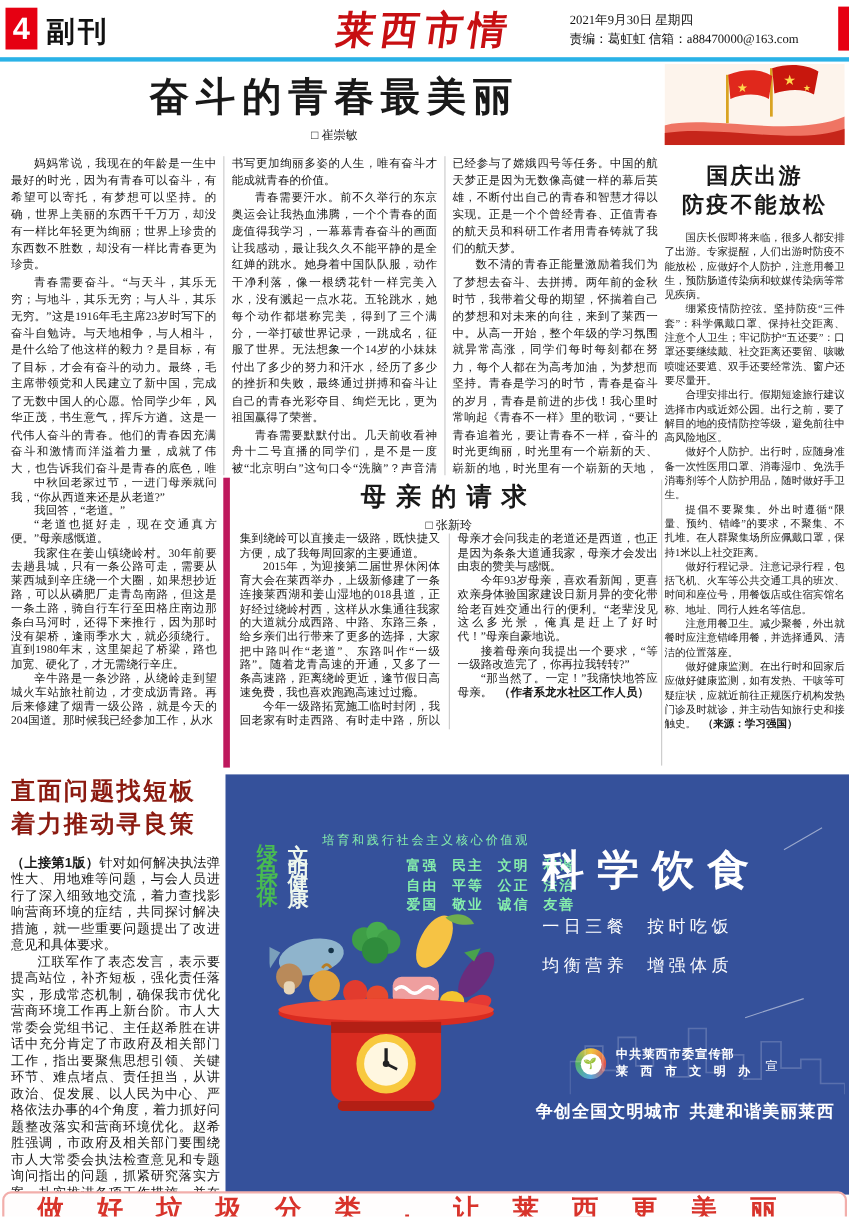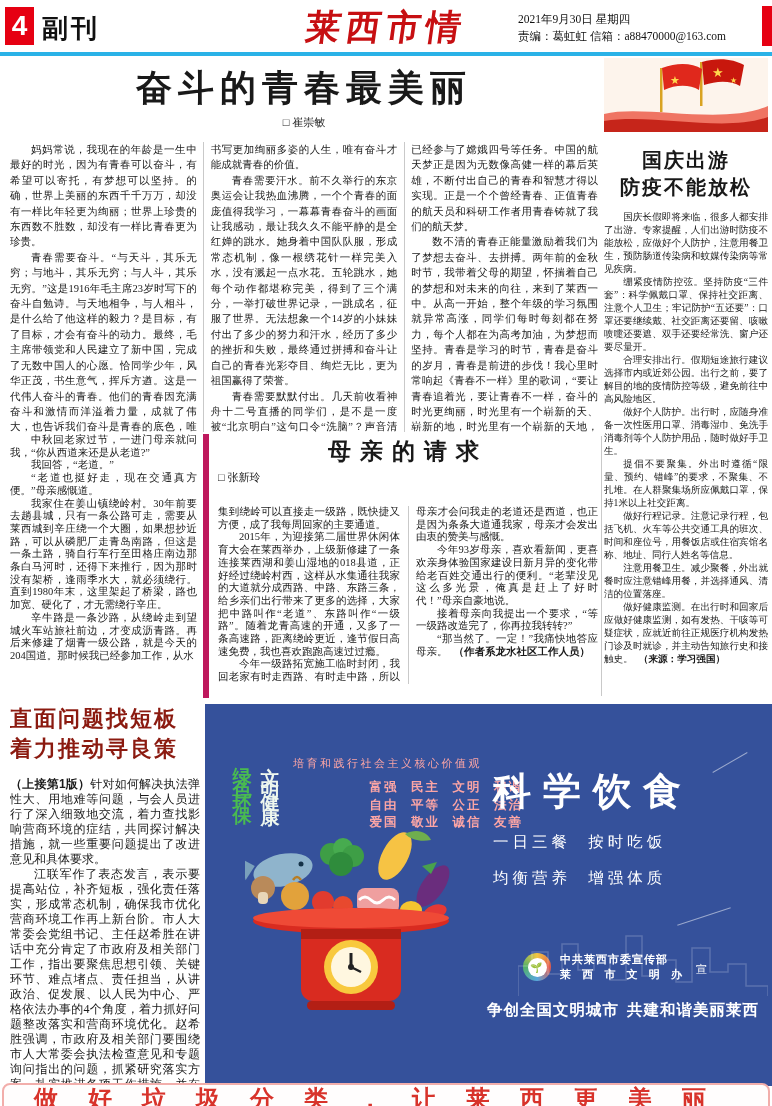--- a/index.html
+++ b/index.html
@@ -31,21 +31,21 @@
     letter-spacing:6px;text-align:center;margin:4px 0 2px;}
   .a1-author{text-align:center;font-size:11px;margin-bottom:12px;}
   .a1-cols{column-count:3;column-gap:14px;column-rule:1px solid #c9c9c9;
     font-size:10.5px;line-height:15.4px;}
   
   .article2{position:absolute;left:10px;top:434px;width:588px;height:264px;overflow:hidden;display:flex;}
   .a2-left{width:187px;flex:0 0 187px;font-size:10.5px;line-height:12.7px;padding-right:6px;}
   .a2-right{flex:1;border-left:6px solid #be185d;padding-left:9px;}
   .a2-title{font-family:"Liberation Sans",sans-serif;font-weight:900;font-size:23px;
     letter-spacing:9px;text-align:center;margin:2px 0 3px;}
-  .a2-author{text-align:left;font-size:11px;margin-bottom:21px;}
+  .a2-author{text-align:center;font-size:11px;margin-bottom:0;}
   .a2-cols{column-count:2;column-gap:16px;column-rule:1px solid #c9c9c9;
     font-size:10.5px;line-height:12.7px;}
   .a2-cols [data-bind-list] p:first-child{text-indent:0;}
   
   .v-rule{position:absolute;left:601px;top:436px;width:1px;height:260px;background:#c9c9c9;}
   .sidebar{position:absolute;left:604px;top:58px;width:164px;height:642px;overflow:hidden;}
   .flag-box{width:164px;height:74px;overflow:hidden;}
   .sb-title{font-family:"Liberation Sans",sans-serif;font-weight:900;font-size:20px;
     line-height:1.35;text-align:center;margin:15px 0 9px;letter-spacing:2px;}
   .sb-body{font-size:9.6px;line-height:13px;}
@@ -54,21 +54,21 @@
   .a3-title{font-family:"Liberation Sans",sans-serif;font-weight:900;font-size:22px;
     line-height:1.35;letter-spacing:2px;color:#8b1a10;margin:0 0 14px;}
   .a3-body{font-size:12px;line-height:15px;}
   .a3-body b{font-family:"Liberation Sans",sans-serif;}
   
   .ad{position:absolute;left:205px;top:704px;width:567px;height:382px;background:#35519b;overflow:hidden;}
   .vslogan{position:absolute;writing-mode:vertical-rl;font-family:"Liberation Sans",sans-serif;
     font-weight:bold;font-size:19px;letter-spacing:13px;top:48px;}
   .vs1{left:24px;color:#49bb51;}
   .vs2{left:52px;color:#eef7ee;}
-  .values{position:absolute;left:88px;top:52px;width:230px;color:#fca5a5;}
+  .values{position:absolute;left:88px;top:52px;width:230px;color:#86efac;}
   .values-title{font-family:"Liberation Sans",sans-serif;font-size:11px;letter-spacing:2.5px;margin-bottom:8px;}
   .value-row{font-family:"Liberation Sans",sans-serif;font-weight:bold;font-size:12.5px;
     letter-spacing:2px;word-spacing:7px;text-align:right;line-height:17.5px;}
   .kx-zone{position:absolute;left:288px;top:62px;width:222px;text-align:left;color:#fff;}
   .kx-title{font-family:"Liberation Sans",sans-serif;font-weight:900;font-size:38px;letter-spacing:12px;}
   .kx-line{font-family:"Liberation Sans",sans-serif;font-size:15.5px;letter-spacing:4px;
     word-spacing:9px;margin-top:15px;}
   .kx-line:first-of-type{margin-top:26px;}
   .org{position:absolute;left:318px;top:248px;display:flex;align-items:center;color:#fff;}
   .logo{width:28px;height:28px;border-radius:50%;
@@ -107,21 +107,21 @@
 <div class="hdr-redbar"></div>
 <div class="blue-rule"></div>
 
 <div class="article1">
   <div class="a1-title" data-bind="article1.title">奋斗的青春最美丽</div>
   <div class="a1-author" data-bind="article1.author">□ 崔崇敏</div>
   <div class="a1-cols jtext">
     <div data-bind-list="article1.paragraphs">
         <p class="para">妈妈常说，我现在的年龄是一生中最好的时光，因为有青春可以奋斗，有希望可以寄托，有梦想可以坚持。的确，世界上美丽的东西千千万万，却没有一样比年轻更为绚丽；世界上珍贵的东西数不胜数，却没有一样比青春更为珍贵。</p>
         <p class="para">青春需要奋斗。“与天斗，其乐无穷；与地斗，其乐无穷；与人斗，其乐无穷。”这是1916年毛主席23岁时写下的奋斗自勉诗。与天地相争，与人相斗，是什么给了他这样的毅力？是目标，有了目标，才会有奋斗的动力。最终，毛主席带领党和人民建立了新中国，完成了无数中国人的心愿。恰同学少年，风华正茂，书生意气，挥斥方遒。这是一代伟人奋斗的青春。他们的青春因充满奋斗和激情而洋溢着力量，成就了伟大，也告诉我们奋斗是青春的底色，唯有奋斗才能不辜负青春，唯有奋斗才能书写更加绚丽多姿的人生，唯有奋斗才能成就青春的价值。</p>
-        <p class="para">青春需要汗水。前不久举行的东京奥运会让我热血沸腾，一个个青春的面庞值得我学习，一幕幕青春奋斗的画面让我感动，最让我久久不能平静的是全红婵的跳水。她身着中国队队服，形成常态机制，像一根绣花针一样完美入水，没有溅起一点水花。五轮跳水，她每个动作都堪称完美，得到了三个满分，一举打破世界记录，一跳成名，征服了世界。无法想象一个14岁的小妹妹付出了多少的努力和汗水，经历了多少的挫折和失败，最终通过拼搏和奋斗让自己的青春光彩夺目、绚烂无比，更为祖国赢得了荣誉。</p>
+        <p class="para">青春需要汗水。前不久举行的东京奥运会让我热血沸腾，一个个青春的面庞值得我学习，一幕幕青春奋斗的画面让我感动，最让我久久不能平静的是全红婵的跳水。她身着中国队队服，动作干净利落，像一根绣花针一样完美入水，没有溅起一点水花。五轮跳水，她每个动作都堪称完美，得到了三个满分，一举打破世界记录，一跳成名，征服了世界。无法想象一个14岁的小妹妹付出了多少的努力和汗水，经历了多少的挫折和失败，最终通过拼搏和奋斗让自己的青春光彩夺目、绚烂无比，更为祖国赢得了荣誉。</p>
         <p class="para">青春需要默默付出。几天前收看神舟十二号直播的同学们，是不是一度被“北京明白”这句口令“洗脑”？声音清晰、全程淡定、一丝不苟的总调度高健，只有27岁，是最年轻的调度之一，已经参与了嫦娥四号等任务。中国的航天梦正是因为无数像高健一样的幕后英雄，不断付出自己的青春和智慧才得以实现。正是一个个曾经青春、正值青春的航天员和科研工作者用青春铸就了我们的航天梦。</p>
         <p class="para">数不清的青春正能量激励着我们为了梦想去奋斗、去拼搏。两年前的金秋时节，我带着父母的期望，怀揣着自己的梦想和对未来的向往，来到了莱西一中。从高一开始，整个年级的学习氛围就异常高涨，同学们每时每刻都在努力，每个人都在为高考加油，为梦想而坚持。青春是学习的时节，青春是奋斗的岁月，青春是前进的步伐！我心里时常响起《青春不一样》里的歌词，“要让青春追着光，要让青春不一样，奋斗的时光更绚丽，时光里有一个崭新的天、崭新的地，时光里有一个崭新的天地，崭新的梦想！”</p>
       </div>
 
   </div>
 </div>
 
 <div class="article2">
   <div class="a2-left jtext">
     <div data-bind-list="article2.left_paragraphs">

